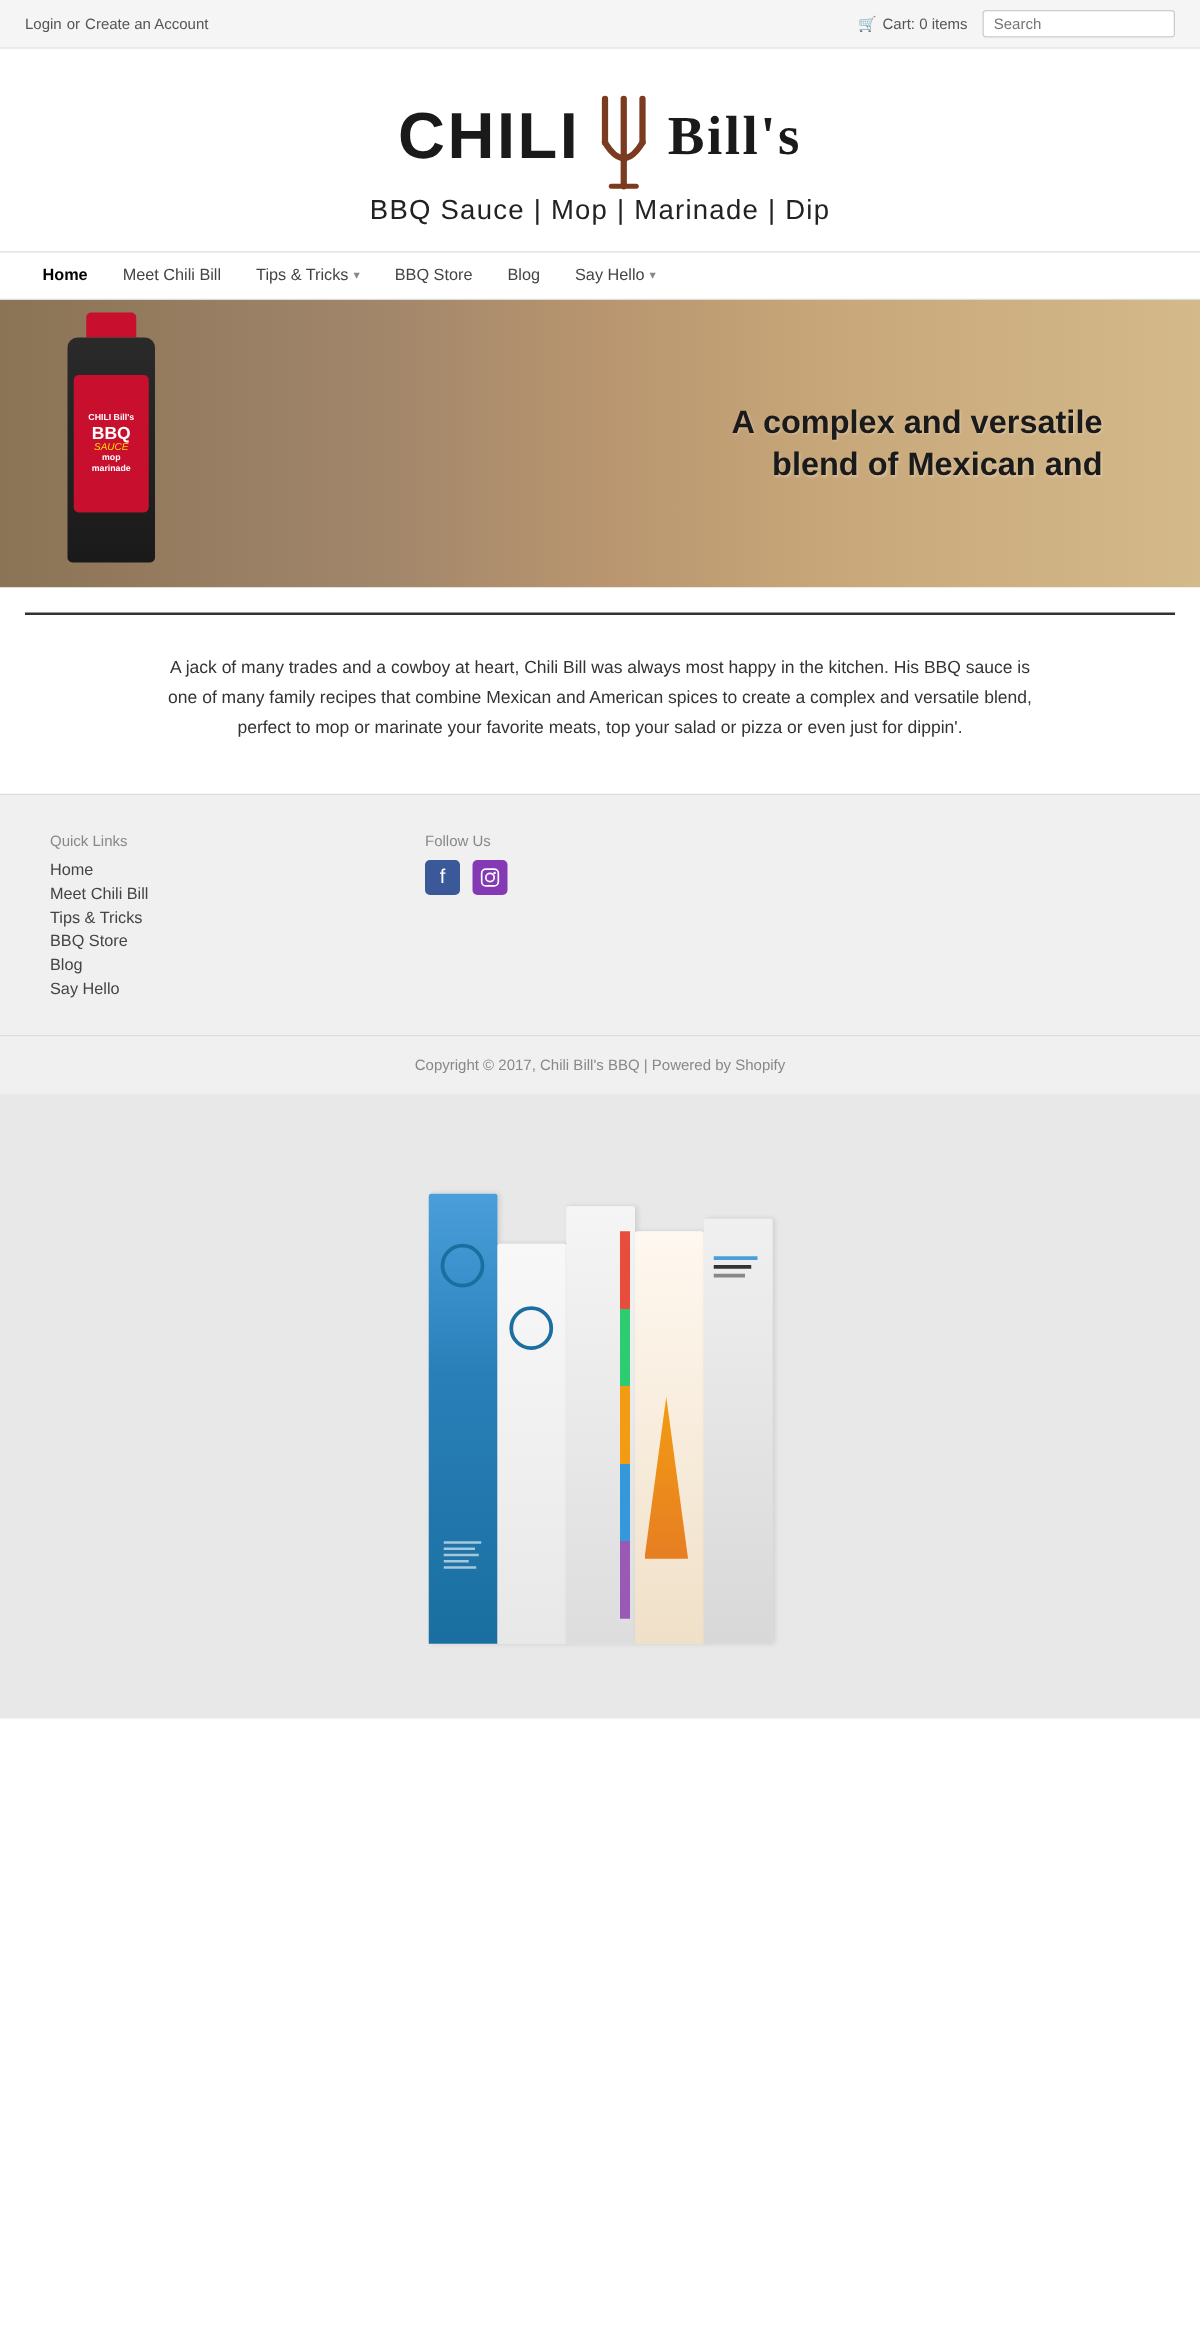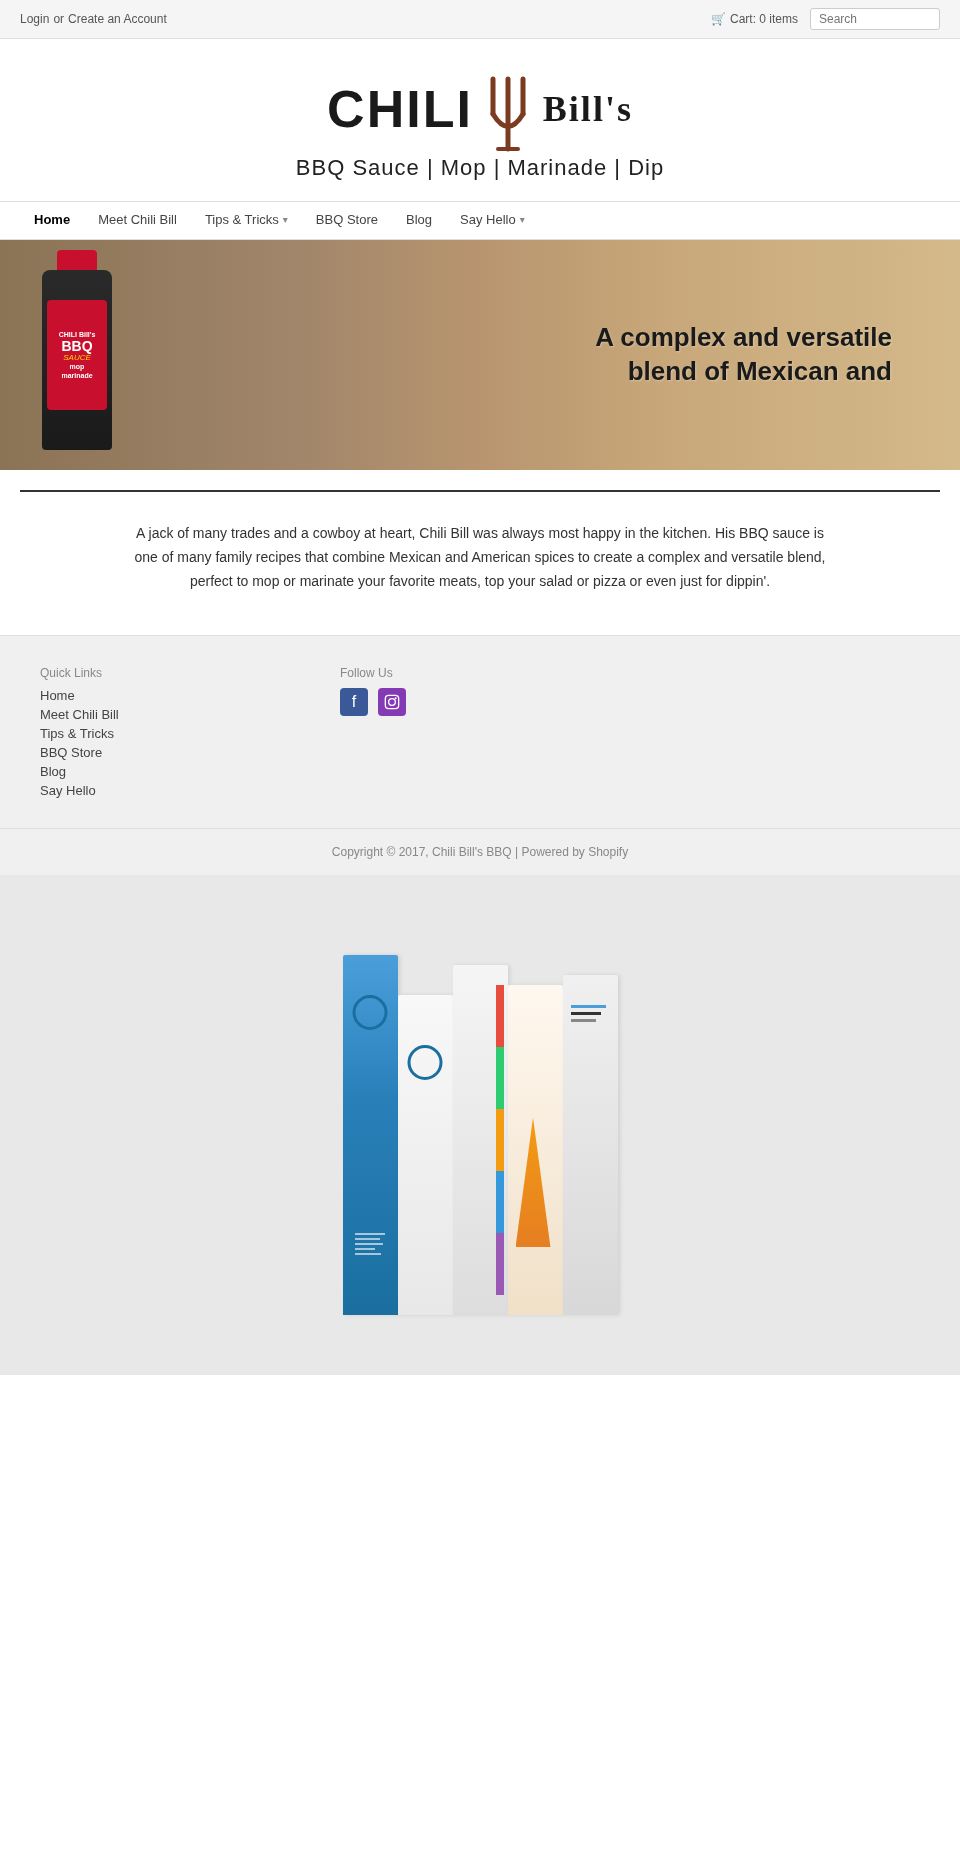--- a/index.html
+++ b/index.html
@@ -16,21 +16,21 @@
     }
     .top-bar-left { display: flex; align-items: center; gap: 4px; font-size: 12px; color: #555; }
     .top-bar-left a { color: #555; text-decoration: none; }
     .top-bar-right { display: flex; align-items: center; gap: 12px; }
     .cart-link { font-size: 12px; color: #555; text-decoration: none; display: flex; align-items: center; gap: 4px; }
     .search-box {
       border: 1px solid #ccc;
       border-radius: 3px;
       padding: 3px 8px;
       font-size: 12px;
-      width: 130px;
+      width: 154px;
       background: #fff;
       color: #888;
     }
 
     
     .logo-area {
       text-align: center;
       padding: 30px 20px 20px;
       background: #fff;
     }
@@ -86,21 +86,21 @@
       margin: 0;
     }
     .hero-bg {
       width: 100%;
       height: 100%;
       background: linear-gradient(to right, #8b7355 0%, #a0856a 30%, #b8956f 50%, #c8a87a 70%, #d4b98a 100%);
       position: relative;
     }
     .hero-bottle {
       position: absolute;
-      left: 32px;
+      left: 44px;
       top: 10px;
       width: 90px;
       height: 210px;
     }
     .bottle-body {
       width: 70px;
       height: 180px;
       background: linear-gradient(to bottom, #2a2a2a, #1a1a1a);
       border-radius: 8px 8px 4px 4px;
       margin: 0 auto;
@@ -141,21 +141,21 @@
       color: #fff;
       line-height: 1;
     }
     .bottle-label-sauce {
       font-size: 8px;
       color: #ffd700;
       font-style: italic;
     }
     .hero-text {
       position: absolute;
-      right: 68px;
+      right: 78px;
       top: 50%;
       transform: translateY(-50%);
       text-align: right;
       font-size: 26px;
       font-weight: 900;
       color: #1a1a1a;
       font-family: 'Arial Black', Arial, sans-serif;
       line-height: 1.3;
       text-shadow: 1px 1px 2px rgba(255,255,255,0.3);
     }
@@ -323,21 +323,21 @@
       <svg width="70" height="80" viewBox="0 0 70 80" xmlns="http://www.w3.org/2000/svg">
 
         <line x1="20" y1="5" x2="20" y2="40" stroke="#7B3B20" stroke-width="5" stroke-linecap="round"></line>
         <line x1="35" y1="5" x2="35" y2="50" stroke="#7B3B20" stroke-width="5" stroke-linecap="round"></line>
         <line x1="50" y1="5" x2="50" y2="40" stroke="#7B3B20" stroke-width="5" stroke-linecap="round"></line>
         <path d="M20 40 Q35 65 50 40" stroke="#7B3B20" stroke-width="5" fill="none" stroke-linecap="round"></path>
         <line x1="35" y1="55" x2="35" y2="75" stroke="#7B3B20" stroke-width="5" stroke-linecap="round"></line>
         <line x1="25" y1="75" x2="45" y2="75" stroke="#7B3B20" stroke-width="4" stroke-linecap="round"></line>
       </svg>
     </span>
-    <span style="font-family: 'Comic Sans MS', cursive; font-size:36px; font-weight:bold;">Bill's</span>
+    <span style="font-family: 'Comic Sans MS', cursive; font-size:44px; font-weight:bold;">Bill's</span>
   </div>
   <div class="logo-subtitle">BBQ Sauce | Mop | Marinade | Dip</div>
 </div>
 
 <nav class="main-nav">
   <a class="nav-item active">Home</a>
   <a class="nav-item">Meet Chili Bill</a>
   <a class="nav-item">
     <span>Tips &amp; Tricks</span>
     <span class="chevron">▾</span>

